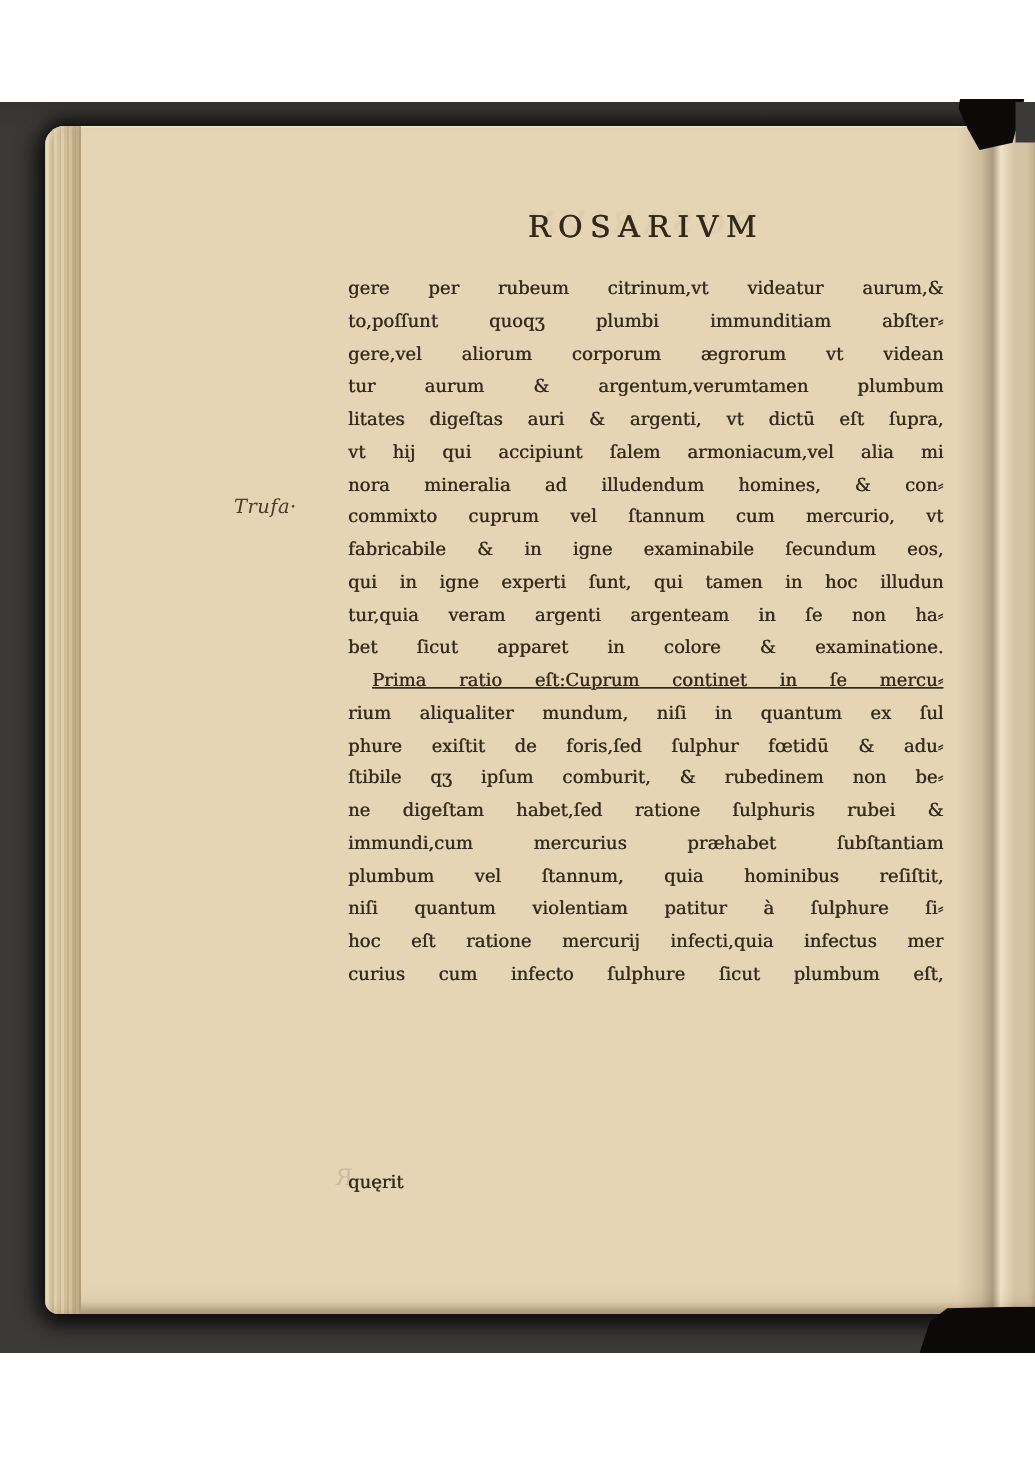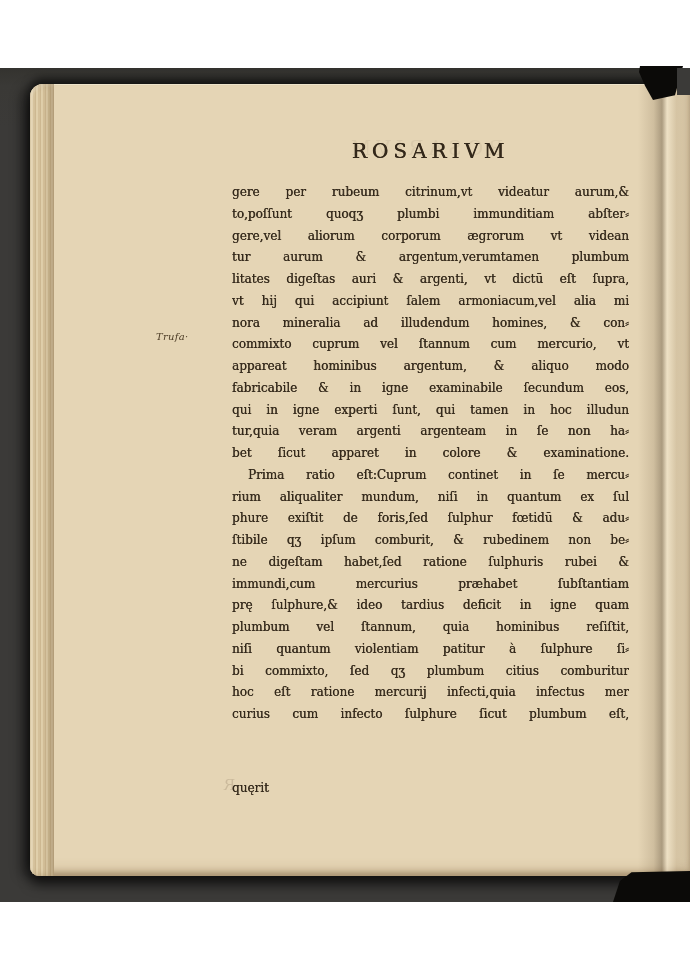--- a/index.html
+++ b/index.html
@@ -109,21 +109,21 @@
     color: #6b5a40;
     opacity: .08;
     transform: scaleX(-1);
     filter: blur(.6px);
   }
   
   .margin-note {
     position: absolute;
     left: 156px; top: 331px;
     font-style: italic;
-    font-size: 10px;
+    font-size: 13px;
     letter-spacing: .3px;
     color: #4c3c26;
   }
   
   .body-text {
     position: absolute;
     left: 232px; top: 182px;
     width: 397px;
     font-size: 12px;
     line-height: 21.75px;
@@ -131,21 +131,21 @@
     text-shadow: 0.35px 0 0.2px rgba(51,40,26,.8);
   }
   .body-text .line {
     text-align: justify;
     text-align-last: justify;
     text-justify: inter-word;
     white-space: normal;
     overflow: hidden;
     height: 21.75px;
   }
-  .body-text .line.indent { text-indent: 16px; }
+  .body-text .line.indent { text-indent: 16px; text-decoration: underline; }
   
   .catchword {
     position: absolute;
     left: 232px; top: 781px;
     width: 397px;
     text-align: left;
     font-size: 12px;
     color: var(--ink, #33281a);
     text-shadow: 0.35px 0 0.2px rgba(51,40,26,.8);
   }
@@ -182,34 +182,31 @@
 
   <div class="body-text">
       <div class="line">gere per rubeum citrinum,vt videatur aurum,&amp;</div>
       <div class="line">to,poſſunt quoqʒ plumbi immunditiam abſter⸗</div>
       <div class="line">gere,vel aliorum corporum ægrorum vt videan</div>
       <div class="line">tur aurum &amp; argentum,verumtamen plumbum</div>
       <div class="line">litates digeſtas auri &amp; argenti, vt dictū eſt ſupra,</div>
       <div class="line">vt hij qui accipiunt ſalem armoniacum,vel alia mi</div>
       <div class="line">nora mineralia ad illudendum homines, &amp; con⸗</div>
       <div class="line">commixto cuprum vel ſtannum cum mercurio, vt</div>
-      <div class="line">appareat hominibus argentum, &amp; aliquo modo</div>
       <div class="line">fabricabile &amp; in igne examinabile ſecundum eos,</div>
       <div class="line">qui in igne experti ſunt, qui tamen in hoc illudun</div>
       <div class="line">tur,quia veram argenti argenteam in ſe non ha⸗</div>
       <div class="line">bet ſicut apparet in colore &amp; examinatione.</div>
       <div class="line indent">Prima ratio eſt:Cuprum continet in ſe mercu⸗</div>
       <div class="line">rium aliqualiter mundum, niſi in quantum ex ſul</div>
       <div class="line">phure exiſtit de foris,ſed ſulphur fœtidū &amp; adu⸗</div>
       <div class="line">ſtibile qʒ ipſum comburit, &amp; rubedinem non be⸗</div>
       <div class="line">ne digeſtam habet,ſed ratione ſulphuris rubei &amp;</div>
       <div class="line">immundi,cum mercurius præhabet ſubſtantiam</div>
-      <div class="line">prę ſulphure,&amp; ideo tardius deficit in igne quam</div>
       <div class="line">plumbum vel ſtannum, quia hominibus reſiſtit,</div>
       <div class="line">niſi quantum violentiam patitur à ſulphure ſi⸗</div>
-      <div class="line">bi commixto, ſed qʒ plumbum citius comburitur</div>
       <div class="line">hoc eſt ratione mercurij infecti,quia infectus mer</div>
       <div class="line">curius cum infecto ſulphure ſicut plumbum eſt,</div>
     </div>
 
   <div class="ghost-mark">R</div>
   <div class="catchword">quęrit</div>
 </div>
 
 </body></html>

